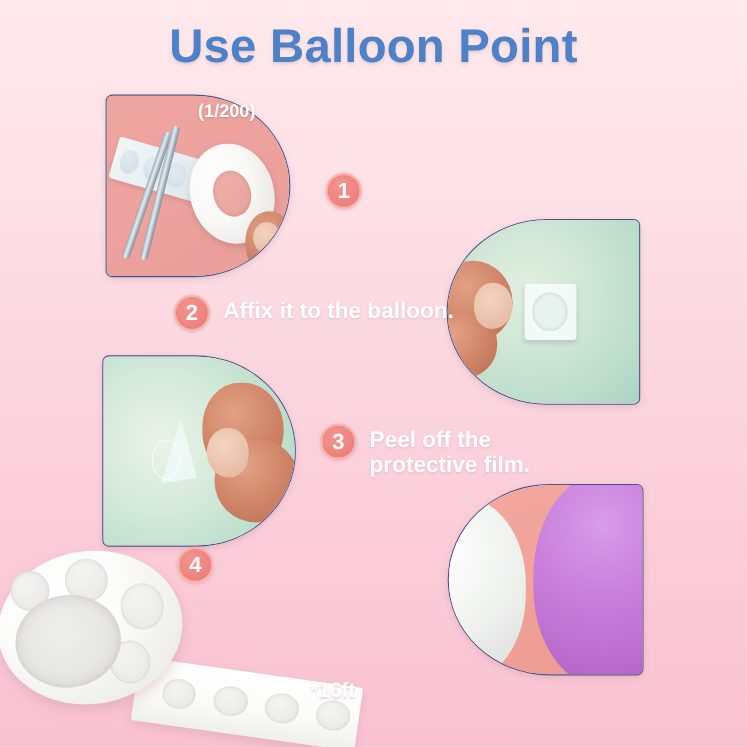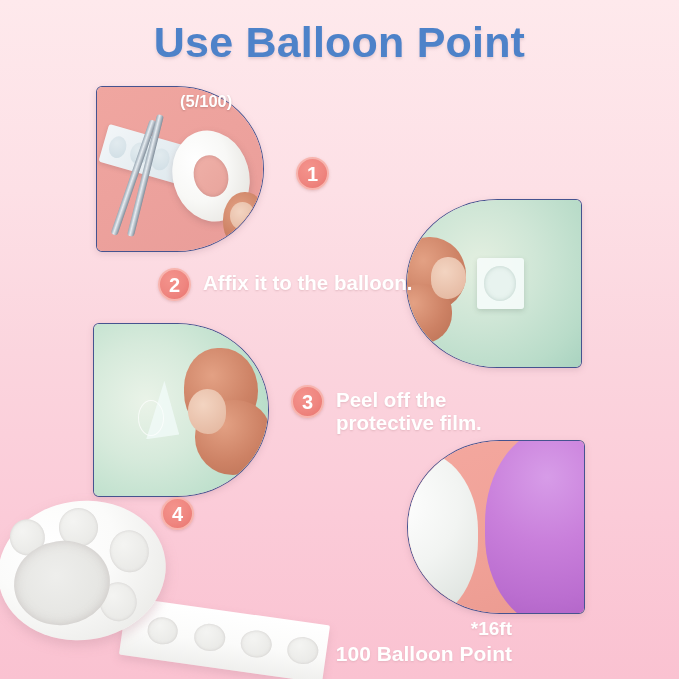--- a/index.html
+++ b/index.html
@@ -164,21 +164,21 @@
     box-shadow:inset 0 0 3px rgba(190,185,185,.6);
   }
   #roll-tail{
     position:absolute;left:128px;top:118px;width:205px;height:58px;
     background:linear-gradient(180deg,#ffffff 0%,#fbfbfa 55%,#efefed 100%);
     transform:rotate(8deg);
     border-radius:2px;
     box-shadow:0 4px 9px rgba(190,140,155,.3);
   }
   #caption{
-    position:absolute;left:282px;top:618px;width:230px;text-align:right;
+    position:absolute;left:282px;top:618px;width:230px;text-align:left;
     color:#ffffff;font-size:19px;font-weight:bold;line-height:1.2;
     text-shadow:0 1px 2px rgba(200,150,160,.4);
   }
   #caption .big{font-size:21px;}
 </style>
 </head>
 <body>
 
 <div id="stage">
 
@@ -198,21 +198,21 @@
       <div class="scissor sc2"></div>
 
       <div class="tape-roll">
         <div class="tape-hole"></div>
       </div>
 
       <div class="thumb" style="left:76%;top:64%;width:26%;height:34%;"></div>
       <div class="nail" style="left:80%;top:70%;width:15%;height:17%;"></div>
     </div>
   </div>
-  <div id="frac">(5/100)</div>
+  <div id="frac">(1/200)</div>
 
   <div class="panel curve-l" id="panel2">
     <div class="ph bg-mint">
       <div class="thumb" style="left:-6%;top:22%;width:40%;height:44%;border-radius:46% 52% 48% 50%;"></div>
       <div class="thumb" style="left:-10%;top:50%;width:36%;height:36%;border-radius:50% 46% 50% 48%;"></div>
       <div class="nail" style="left:14%;top:34%;width:20%;height:25%;border-radius:48% 50% 52% 46%;"></div>
       <div class="sticker" style="left:40%;top:35%;width:27%;height:30%;">
         <div class="sdot"></div>
       </div>
     </div>
@@ -262,16 +262,15 @@
       <div class="rdot" style="left:10%;top:8%;width:21%;height:26%;"></div>
       <div class="rdot" style="left:40%;top:5%;width:23%;height:28%;"></div>
       <div class="rdot" style="left:68%;top:26%;width:23%;height:30%;"></div>
       <div class="rdot" style="left:58%;top:62%;width:22%;height:28%;"></div>
     </div>
     <div id="roll-inner"></div>
   </div>
 
   <div id="caption">
     <div>*16ft</div>
-    <div class="big">100 Balloon Point</div>
   </div>
 
 </div>
 
 </body></html>

